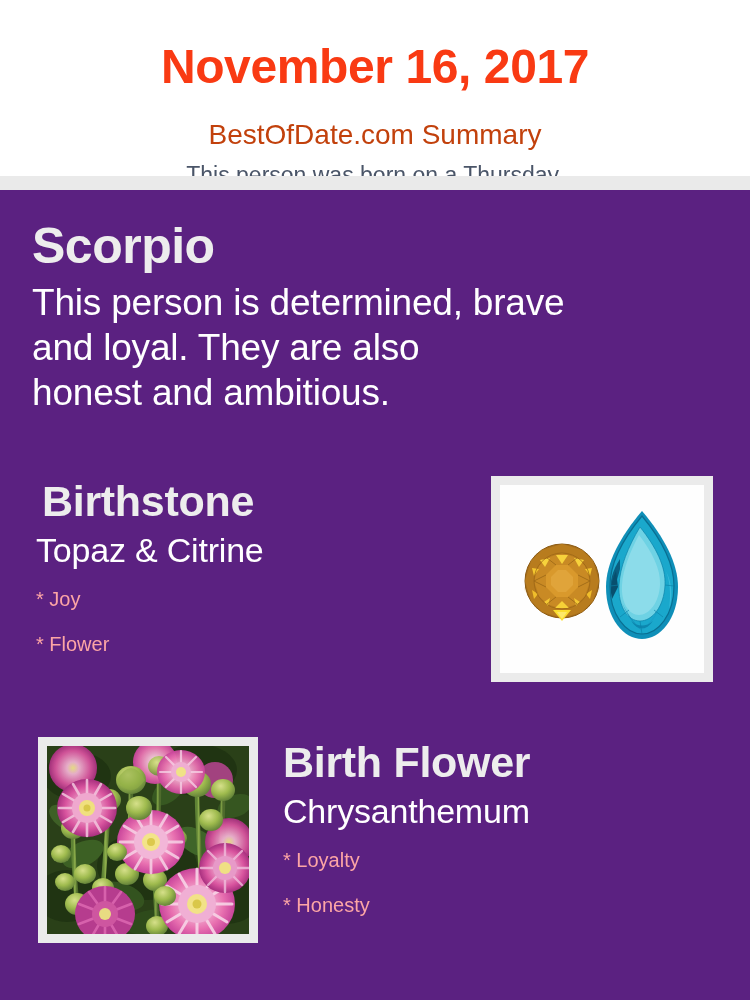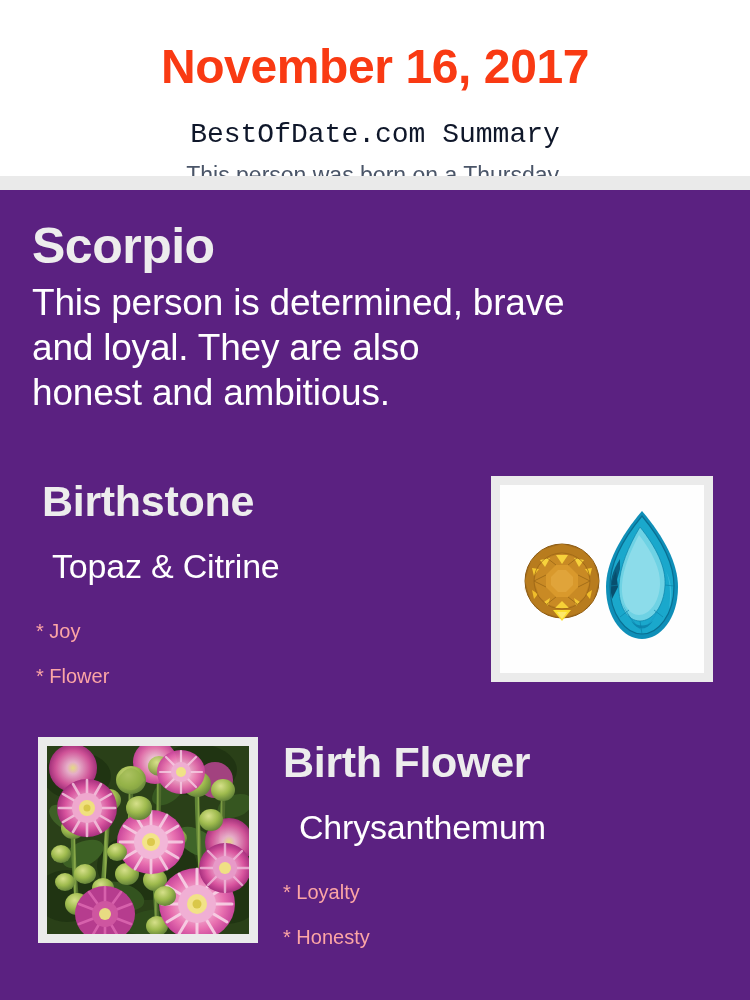--- a/index.html
+++ b/index.html
@@ -36,25 +36,25 @@
     font-family: "Liberation Sans", sans-serif;
     font-size: 48px;
     font-weight: 700;
     line-height: 58px;
     color: #F93A13;
     letter-spacing: -0.4px;
   }
   .site-summary {
     margin: 0;
     padding-top: 6px;
-    font-family: Liberation Mono, monospace;
+    font-family: Liberation Sans, sans-serif;
     font-size: 28px;
     font-weight: 400;
     line-height: 34px;
-    color: #0f172a;
+    color: #c2410c;
   }
   .born-line {
     margin: 4px;
     padding-top: 4px;
     font-family: "Liberation Sans", sans-serif;
     font-size: 23px;
     font-weight: 400;
     line-height: 30px;
     color: #4A5568;
   }
@@ -104,21 +104,21 @@
   .section-heading {
     margin: 0;
     font-family: "Liberation Sans", sans-serif;
     font-size: 43px;
     font-weight: 700;
     line-height: 54px;
     color: #EDEDED;
     letter-spacing: -0.3px;
   }
   .section-subject {
-    margin: 16px;
+    margin: 0;
     padding-top: 1px;
     font-family: "Liberation Sans", sans-serif;
     font-size: 34px;
     font-weight: 400;
     line-height: 42px;
     color: #FFFFFF;
     letter-spacing: -0.2px;
   }
   .trait-list {
     margin: 0;

